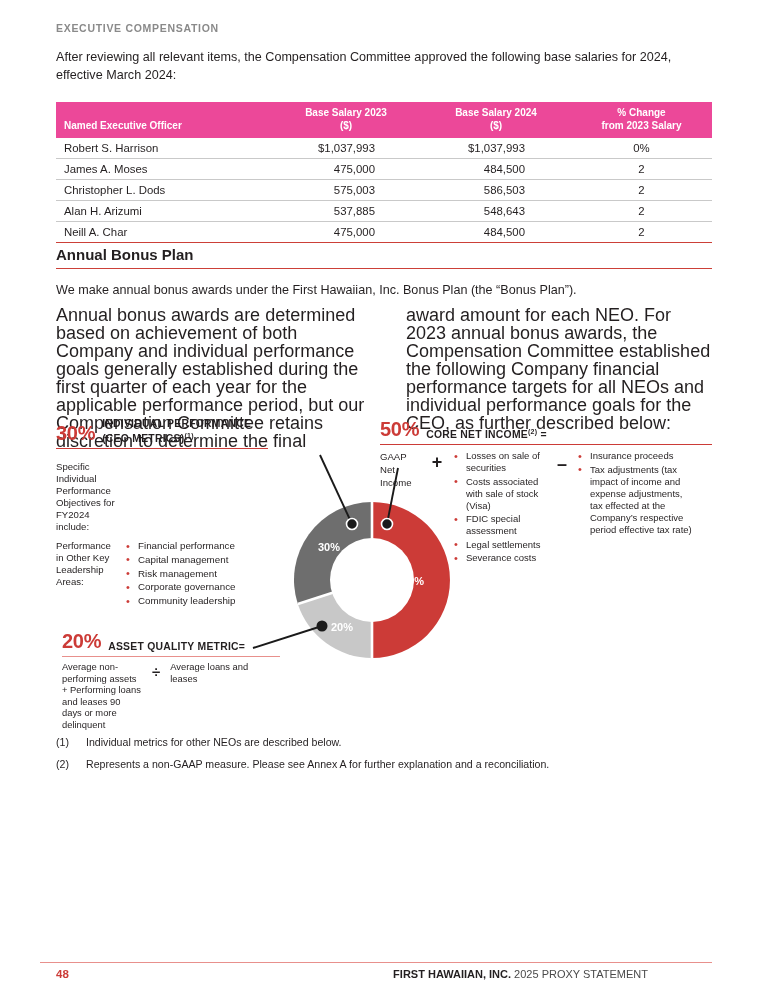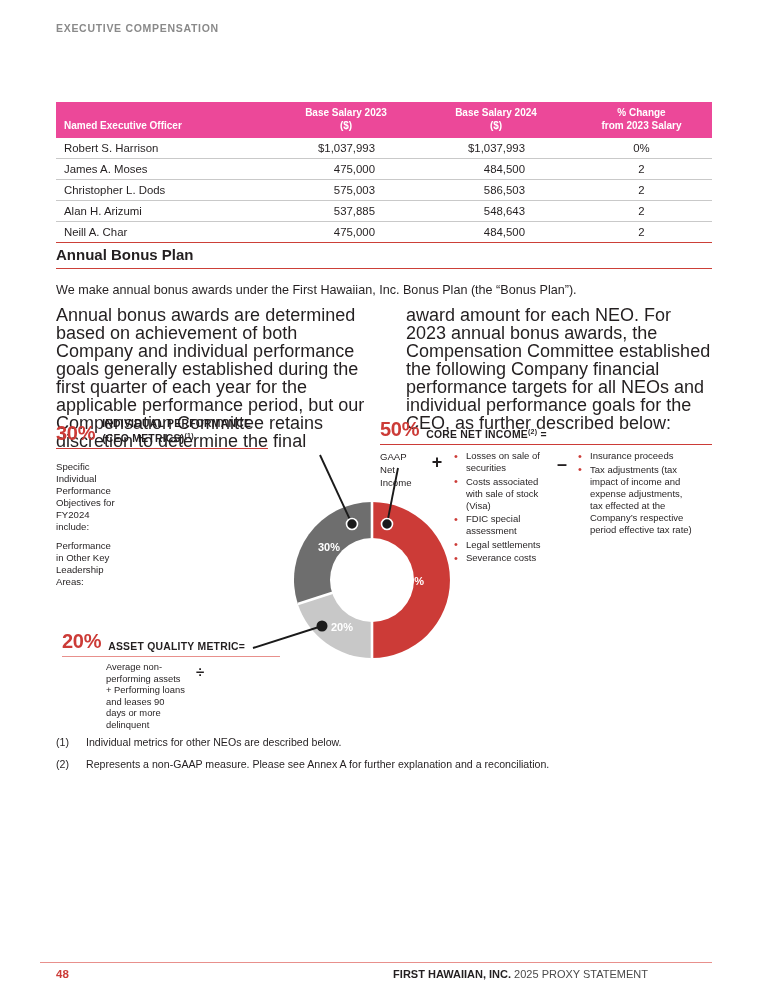--- a/index.html
+++ b/index.html
@@ -142,21 +142,21 @@
     position: absolute; left: 2px; top: -0.5px;
     color: #cc3b37; font-size: 11px; line-height: 12.3px;
   }
 
   .block-30b { position: absolute; left: 56px; top: 122px; width: 212px; }
 
   
   .block-20 { position: absolute; left: 62px; top: 212px; width: 218px; }
   .block-20 .rule { border-bottom: 1.2px solid #e8908c; margin-top: 3px; }
   .frac-row { display: flex; gap: 10px; margin-top: 4px; }
-  .frac-left { width: 80px; font-size: 9.4px; line-height: 11.6px; margin-left: 44px; }
+  .frac-left { width: 80px; font-size: 9.4px; line-height: 11.6px; }
   .frac-sign { font-size: 15px; font-weight: bold; padding-top: 2px; }
   .frac-right { width: 92px; font-size: 9.4px; line-height: 11.6px; }
 
   
   .block-50 { position: absolute; left: 380px; top: 0px; width: 332px; }
   .block-50 .rule { border-bottom: 1.2px solid #cc3b37; margin-top: 3px; }
   .eq-row { display: flex; margin-top: 5px; }
   .eq-gaap { width: 42px; font-size: 9.6px; line-height: 13px; }
   .eq-op   { width: 30px; font-size: 18px; font-weight: bold; text-align: center; padding-top: 2px; }
   .eq-mid  { width: 96px; }
@@ -196,20 +196,21 @@
   .footer-right .brand { font-weight: bold; }
   .footer-right .rest { color: #4a4a4a; }
 </style>
 </head>
 <body>
 
 <div class="page">
 
   <div class="running-header">EXECUTIVE COMPENSATION</div>
 
+  <div class="intro">After reviewing all relevant items, the Compensation Committee approved the following base salaries for 2024, effective March 2024:</div>
 
   <table class="salary-table">
     <colgroup>
       <col class="col-name">
         <col class="col-s23">
         <col class="col-s24">
         <col class="col-pct">
     </colgroup>
     <thead>
       <tr>
@@ -284,32 +285,40 @@
       <div class="rows-30">
         <div class="row-flex">
           <div class="lbl">Specific Individual Performance Objectives for FY2024 include:</div>
         </div>
       </div>
     </div>
 
     <div class="block-30b">
       <div class="row-flex">
         <div class="lbl">Performance in Other Key Leadership Areas:</div>
+        <ul class="blist">
+          <li>Financial performance</li>
+          <li>Capital management</li>
+          <li>Risk management</li>
+          <li>Corporate governance</li>
+          <li>Community leadership</li>
+        </ul>
       </div>
     </div>
 
     <div class="block-20">
       <div class="hdr-row">
         <span class="callout-pct">20%</span>
         <span class="callout-title">ASSET QUALITY METRIC=</span>
       </div>
       <div class="rule"></div>
       <div class="frac-row">
         <div class="frac-left">Average non-performing assets + Performing loans and leases 90 days or more delinquent</div>
         <div class="frac-sign">÷</div>
+        <div class="frac-right">Average loans and leases</div>
       </div>
     </div>
 
     <div class="block-50">
       <div class="hdr-row">
         <span class="callout-pct">50%</span>
         <span class="callout-title">
           <span>CORE NET INCOME</span><sup>(2)</sup><span> =</span>
         </span>
       </div>

